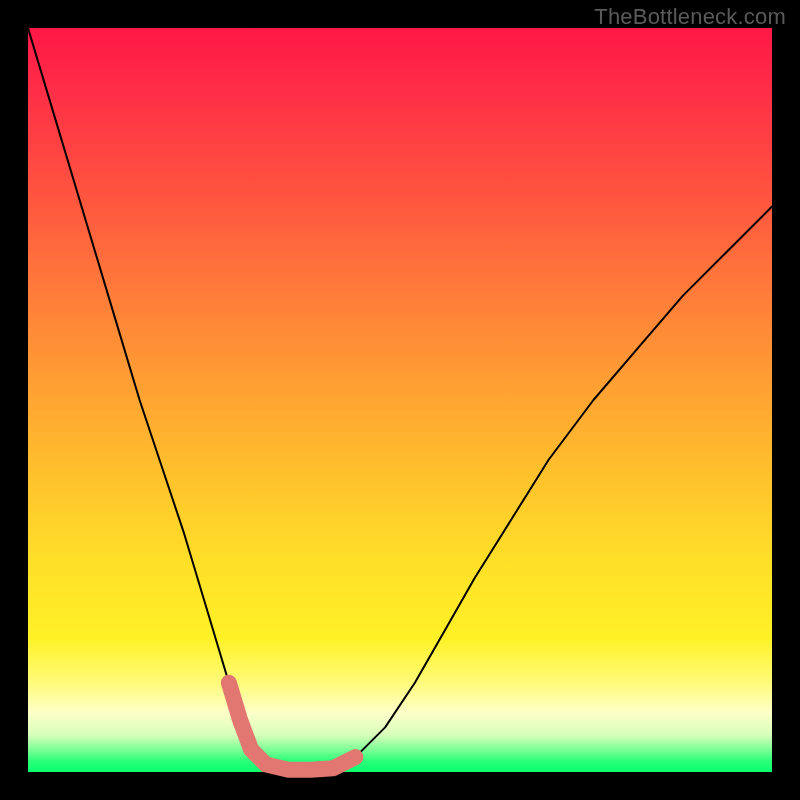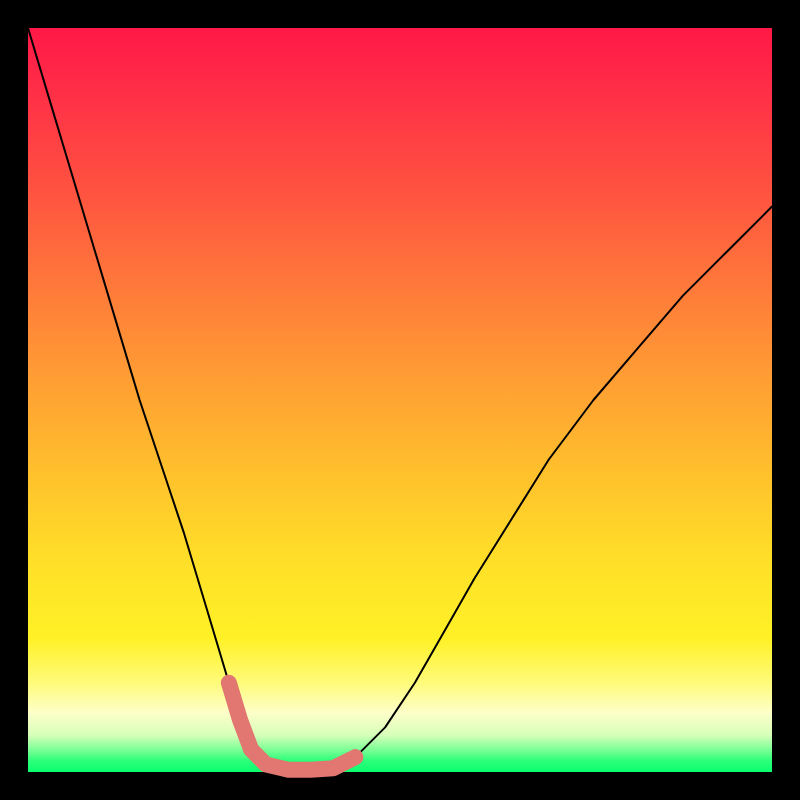--- a/index.html
+++ b/index.html
@@ -75,13 +75,14 @@
 </head>
 <body>
 
 <div class="frame">
   <div class="plot-area">
     <svg class="overlay" viewBox="0 0 744 744">
       <path id="main-curve" class="curve-main" d="M0.00 0.00 L22.32 74.40 L44.64 148.80 L66.96 223.20 L89.28 297.60 L111.60 372.00 L133.92 438.96 L156.24 505.92 L178.56 580.32 L200.88 654.72 L212.04 691.92 L223.20 721.68 L238.08 736.56 L260.40 741.77 L282.72 741.77 L305.04 740.28 L327.36 729.12 L357.12 699.36 L386.88 654.72 L416.64 602.64 L446.40 550.56 L483.60 491.04 L520.80 431.52 L565.44 372.00 L610.08 319.92 L654.72 267.84 L699.36 223.20 L744.00 178.56"></path>
       <path id="marker-curve" class="marker-outline" d="M200.88 654.72 L212.04 691.92 L223.20 721.68 L238.08 736.56 L260.40 741.77 L282.72 741.77 L305.04 740.28 L319.92 732.84 L327.36 729.12"></path>
     </svg>
   </div>
+  <div class="watermark">TheBottleneck.com</div>
 </div>
 
 </body></html>

